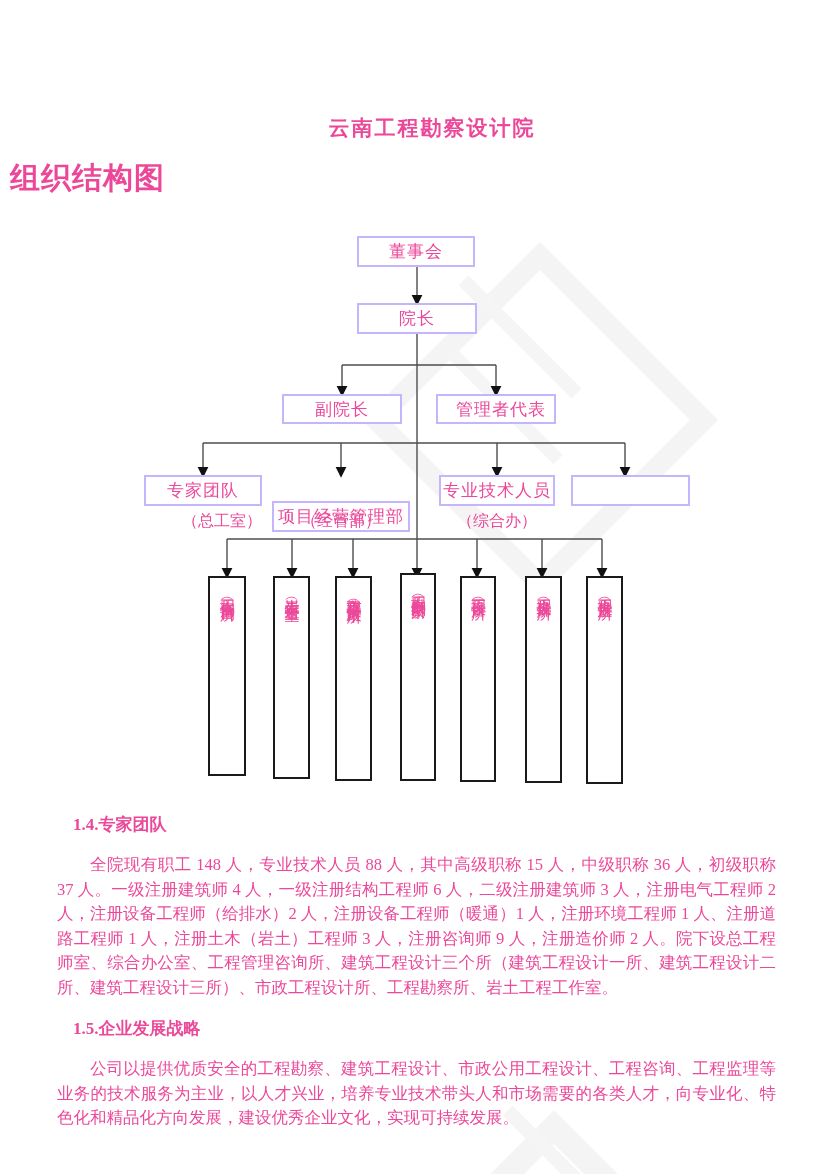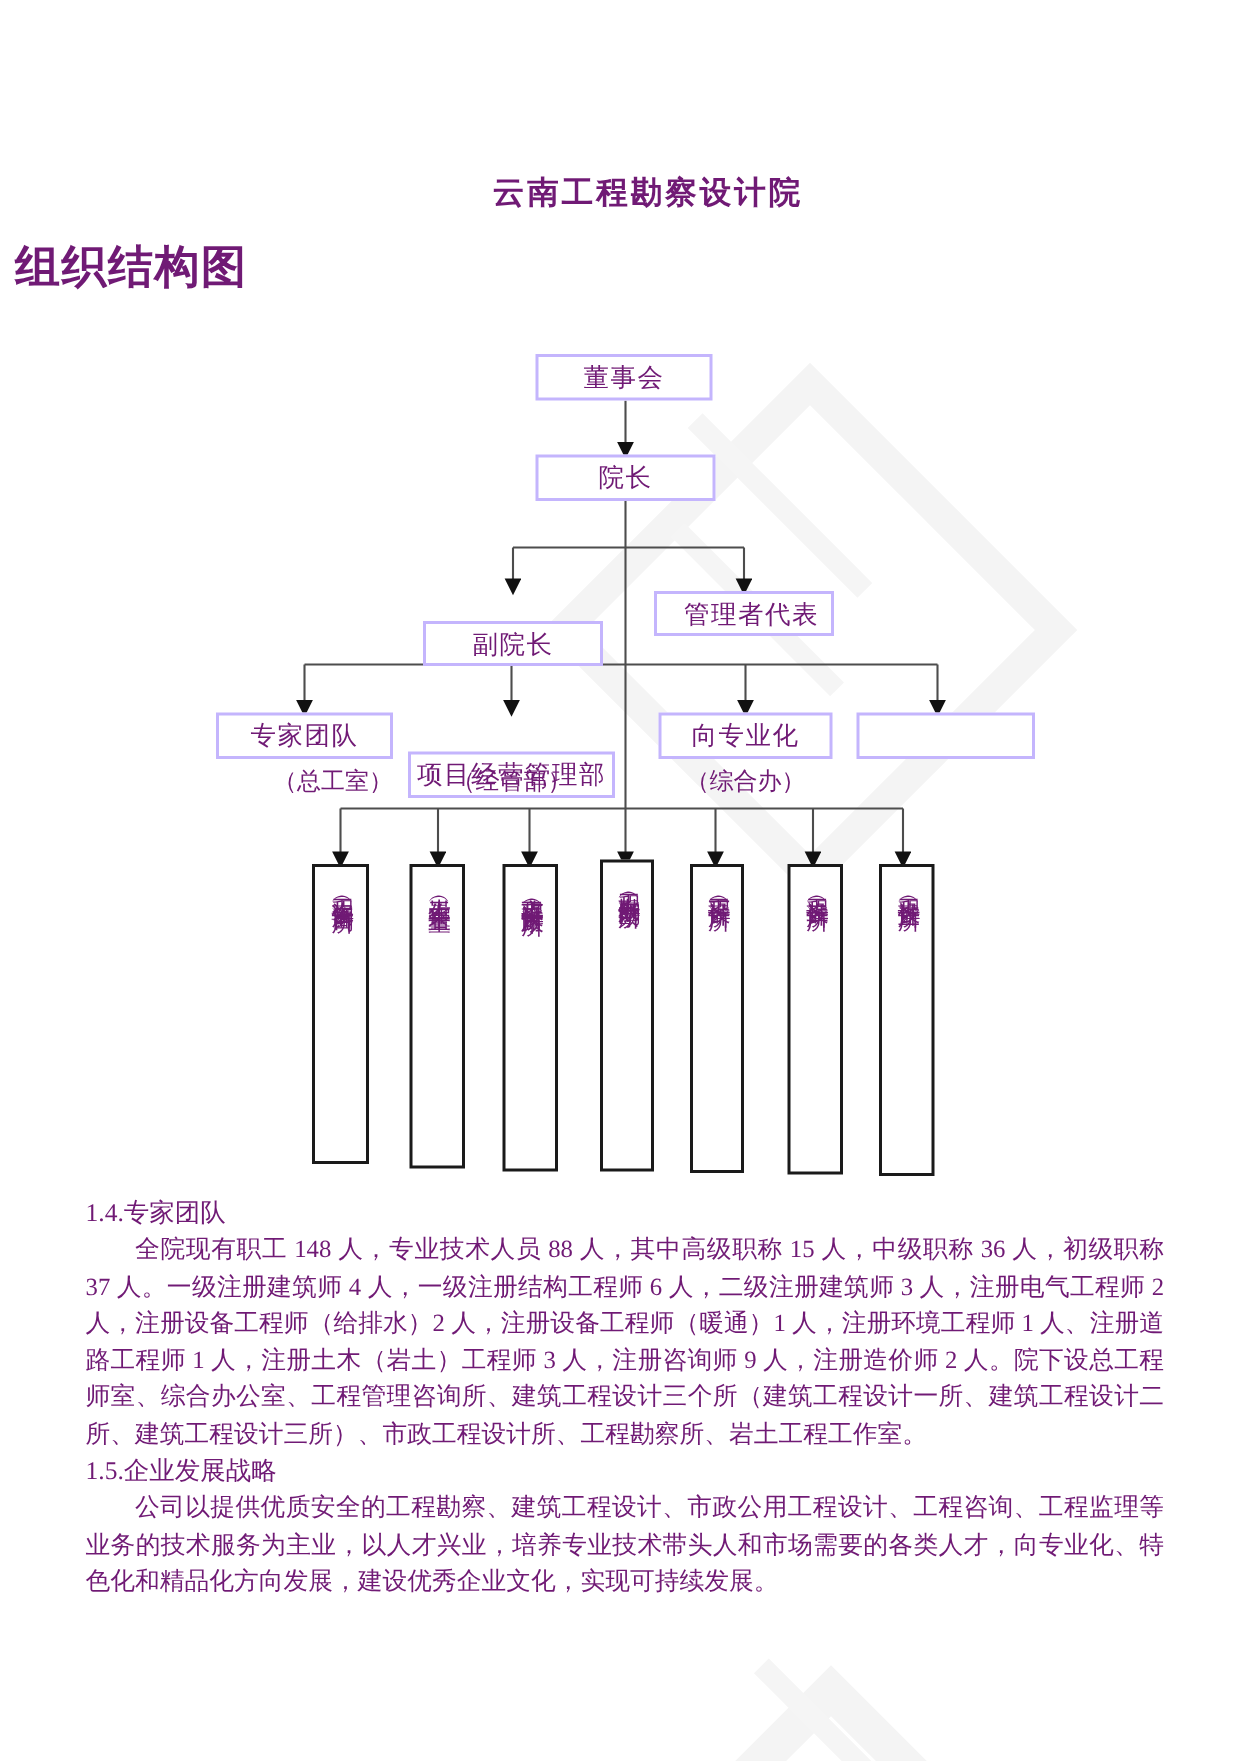--- a/index.html
+++ b/index.html
@@ -1,18 +1,18 @@
 <!DOCTYPE html>
 <html><head>
 <meta charset="utf-8">
 <style>
   html,body { margin:0; padding:0; background:#ffffff; }
   .page {
     position:relative; width:808px; height:1174px; background:#ffffff;
-    overflow:hidden; color:#701a75;
+    overflow:hidden; color:#ec4899;
     font-family:"Liberation Serif","DejaVu Serif",serif;
   }
   
   .wm { position:absolute; z-index:0; }
   .wm-diamond { border:20px solid #f4f4f4; transform:rotate(45deg); }
   .wm-bar { position:absolute; background:#f5f5f5; z-index:0; }
   
   .title1 { position:absolute; top:114px; left:34px; width:796px; text-align:center;
             font-size:21px; font-weight:bold; letter-spacing:2px; z-index:2; }
   .title2 { position:absolute; top:158px; left:10px; width:820px; text-align:left;
@@ -29,21 +29,21 @@
     position:absolute; text-align:center; font-size:16px; z-index:2;
   }
   .vbox {
     position:absolute; box-sizing:border-box; background:#ffffff;
     border:2px solid #1a1a1a; display:flex; justify-content:center;
     padding-top:9px; z-index:2;
   }
   .vbox span { writing-mode:vertical-rl; font-size:15px; letter-spacing:1px; }
   
   .bodytext { position:absolute; left:57px; top:796px; width:719px; z-index:2; }
-  .sec-heading { font-size:17px; font-weight:normal; line-height:25px; margin:0; }
+  .sec-heading { font-size:17px; font-weight:bold; line-height:25px; margin:16px; }
   .sec-body { font-size:16.5px; line-height:24.5px; margin:0; text-align:justify;
               text-indent:2em; }
 </style>
 </head>
 <body>
 
 <div class="page">
 
   <div class="wm wm-diamond" style="left:414px; top:294px; width:212px; height:212px;"></div>
   <div class="wm-bar" style="left:440px; top:330px; width:160px; height:14px; transform:rotate(45deg);"></div>
@@ -88,39 +88,39 @@
         <line x1="602" y1="539" x2="602" y2="569" marker-end="url(#arrow)"></line>
       </g>
     </svg>
 
     <div class="node" style="left:357px; top:236px; width:118px; height:31px;">
       <span>董事会</span>
     </div>
     <div class="node" style="left:357px; top:303px; width:120px; height:31px;">
       <span>院长</span>
     </div>
-    <div class="node" style="left:282px; top:414px; width:120px; height:30px;">
+    <div class="node" style="left:282px; top:394px; width:120px; height:30px;">
       <span>副院长</span>
     </div>
     <div class="node" style="left:436px; top:394px; width:120px; height:30px;padding-left:10px;">
       <span>管理者代表</span>
     </div>
 
     <div class="node" style="left:144px; top:475px; width:118px; height:31px;">
       <span>专家团队</span>
     </div>
     <div class="abbr" style="left:144px; top:511px; width:118px;text-align:right;">（总工室）</div>
 
     <div class="node" style="left:272px; top:501px; width:138px; height:31px;">
       <span>项目经营管理部</span>
     </div>
     <div class="abbr" style="left:272px; top:511px; width:138px;">（经管部）</div>
 
     <div class="node" style="left:439px; top:475px; width:116px; height:31px;">
-      <span>向专业化</span>
+      <span>专业技术人员</span>
     </div>
     <div class="abbr" style="left:439px; top:511px; width:116px;">（综合办）</div>
 
     <div class="node" style="left:571px; top:475px; width:119px; height:31px;">
       <span></span>
     </div>
 
     <div class="vbox" style="left:208px; top:576px; width:38px; height:200px;">
       <span>工程咨询所（咨询所）</span>
     </div>

